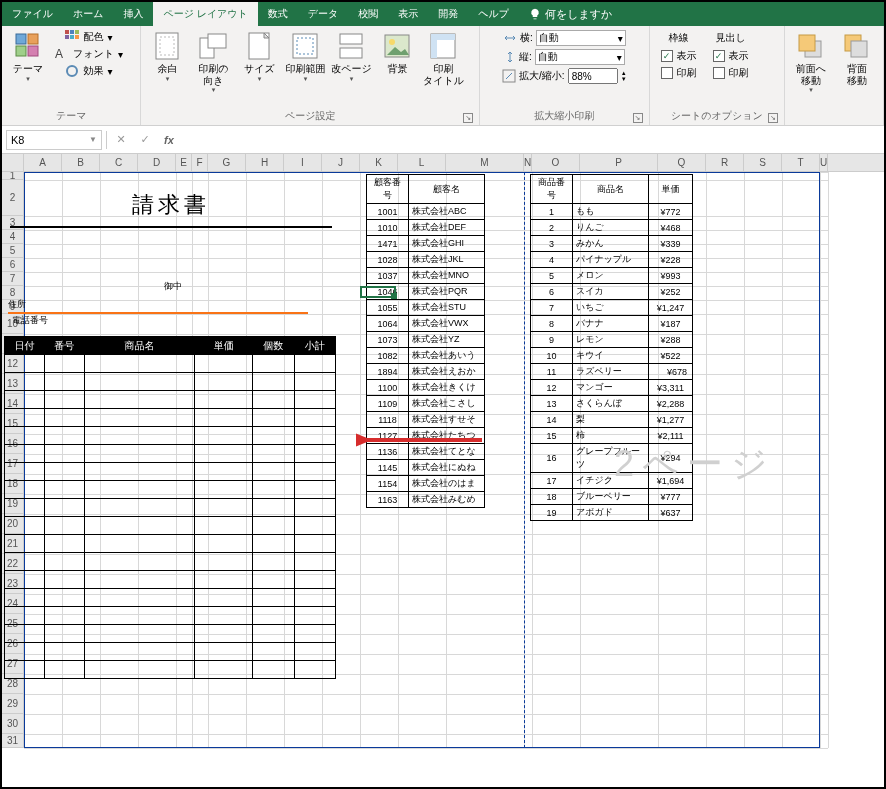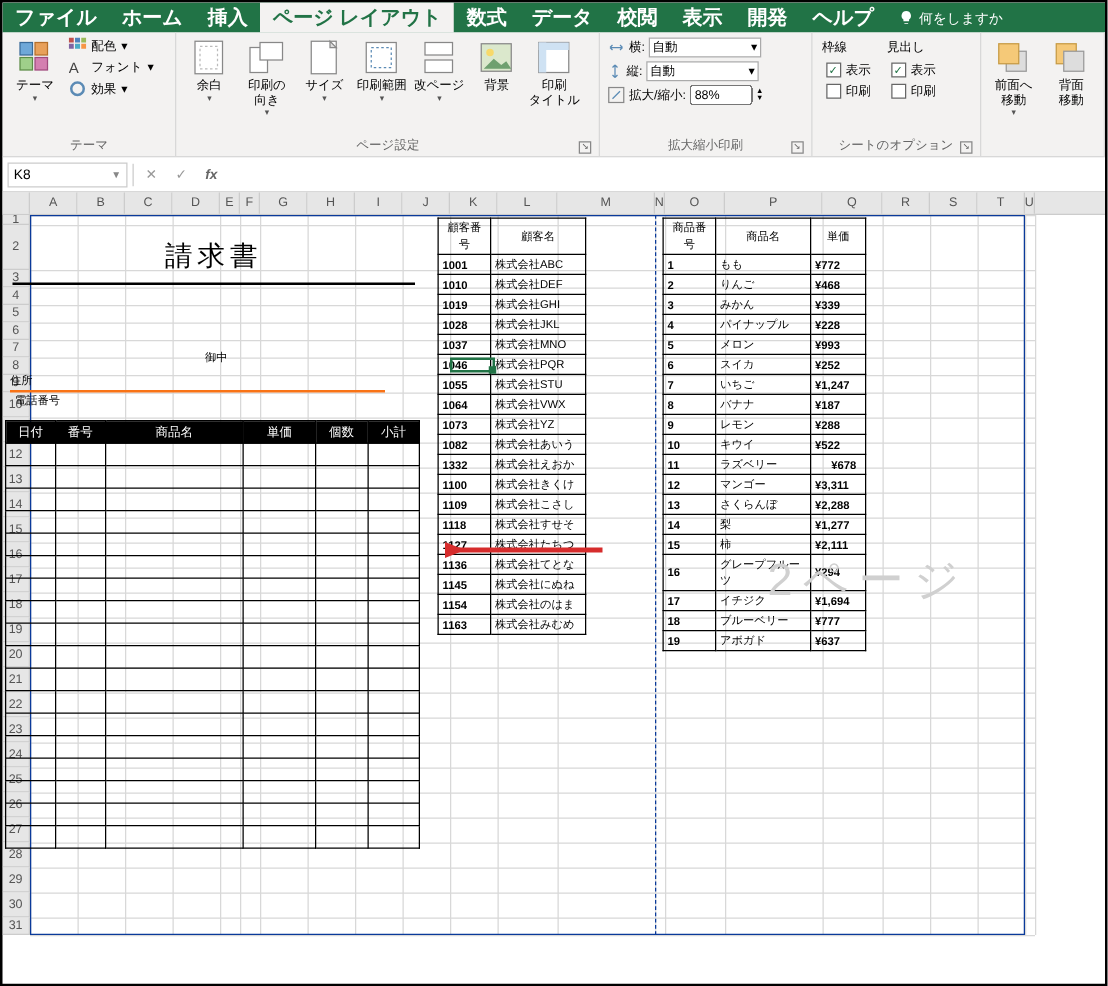--- a/index.html
+++ b/index.html
@@ -1,37 +1,37 @@
 <!DOCTYPE html>
 <html><head>
 <meta charset="utf-8">
 <style>
 * { box-sizing: border-box; margin: 0; padding: 0; }
 body { font-family: "Meiryo UI", "Yu Gothic UI", sans-serif; font-size: 11px; background: #fff; overflow: hidden; width: 886px; height: 789px; position: relative; border: 2px solid #000; }
 
 
 .menubar { background: #217346; height: 24px; display: flex; align-items: stretch; color: #fff; }
-.menutab { padding: 0 10px; display: flex; align-items: center; cursor: pointer; font-size: 16px; font-weight: bold; }
+.menutab { padding: 0 10px; display: flex; align-items: center; cursor: pointer; font-size: 10px; }
 .menutab.active { background: #f3f2f1; color: #217346; }
 .tellme { display: flex; align-items: center; gap: 4px; padding: 0 10px; color: #fff; }
 .bulb-icon { width: 12px; height: 12px; display: inline-block; }
 
 
 .ribbon { background: #f3f2f1; height: 100px; display: flex; border-bottom: 1px solid #d0d0d0; }
 .ribbon-group { border-right: 1px solid #d8d8d8; display: flex; flex-direction: column; justify-content: space-between; padding: 3px 4px 0 4px; }
 .ribbon-group-body { display: flex; align-items: flex-start; gap: 2px; flex: 1; }
 .ribbon-group-label { text-align: center; font-size: 10px; color: #666; padding: 2px 0; position: relative; }
 .dlg-launcher { position: absolute; right: 2px; bottom: 2px; width: 10px; height: 10px; border: 1px solid #888; font-size: 7px; line-height: 8px; text-align: center; color: #666; cursor: pointer; }
 
 .big-btn { display: flex; flex-direction: column; align-items: center; justify-content: flex-start; width: 44px; padding: 2px 2px; cursor: pointer; }
 .big-btn .icn { width: 30px; height: 30px; display: flex; align-items: center; justify-content: center; margin-bottom: 2px; }
 .big-btn .lbl { font-size: 10px; text-align: center; line-height: 1.15; white-space: nowrap; }
 .big-btn .drop { font-size: 7px; color: #555; }
 
-.small-stack { display: flex; flex-direction: column; gap: 1px; }
+.small-stack { display: flex; flex-direction: column; gap: 1px; align-items: center; }
 .small-btn { display: flex; align-items: center; gap: 4px; padding: 1px 3px; cursor: pointer; font-size: 10px; white-space: nowrap; }
 .small-btn .icn-s { width: 14px; height: 14px; display: inline-flex; align-items: center; justify-content: center; }
 
 .zoom-row { display: flex; align-items: center; gap: 3px; font-size: 10px; padding: 1px 2px; }
 .zoom-input { width: 50px; height: 16px; font-size: 10px; padding: 0 2px; }
 .zoom-select { width: 90px; height: 16px; font-size: 10px; padding: 0 2px; border: 1px solid #aaa; display: flex; align-items: center; justify-content: space-between; background: #fff; }
 
 .chk { width: 12px; height: 12px; border: 1px solid #666; display: inline-flex; align-items: center; justify-content: center; font-size: 9px; color: #217346; background: #fff; }
 
 
@@ -69,21 +69,21 @@
 .inv-small { font-size: 9px; position: absolute; }
 
 .inv-table { position: absolute; left: 2px; top: 190px; width: 404px; border-collapse: collapse; }
 .inv-table th { background: #000; color: #fff; font-size: 10px; font-weight: normal; border: 1px solid #000; height: 18px; }
 .inv-table td { border: 1px solid #000; height: 18px; }
 
 
 .data-tbl { position: absolute; border-collapse: collapse; font-size: 9px; }
 .data-tbl th, .data-tbl td { border: 1px solid #000; padding: 1px 3px; height: 15px; }
 .data-tbl th { font-weight: normal; text-align: center; }
-.data-tbl .num { text-align: left; font-weight: bold; }
+.data-tbl .num { text-align: center; }
 
 .arrow { position: absolute; pointer-events: none; }
 
 svg { display: block; }
 </style>
 </head>
 <body>
 
 <div class="menubar">
   <div class="menutab">ファイル</div>
@@ -641,36 +641,36 @@
           <td></td>
           <td></td>
           <td></td>
           <td></td>
           <td></td>
           <td></td>
         </tr>
       </tbody>
   </table>
 
-  <table class="data-tbl" id="cust-tbl" style="left: 348px; top: 2px;">
+  <table class="data-tbl" id="cust-tbl" style="left: 364px; top: 2px;">
       <tbody>
         <tr>
           <th style="width: 42px;">顧客番号</th>
           <th style="width: 76px;">顧客名</th>
         </tr>
         <tr>
           <td class="num" style="width: 42px;">1001</td>
           <td style="width: 76px;">株式会社ABC</td>
         </tr>
         <tr>
           <td class="num" style="width: 42px;">1010</td>
           <td style="width: 76px;">株式会社DEF</td>
         </tr>
         <tr>
-          <td class="num" style="width: 42px;">1019</td>
+          <td class="num" style="width: 42px;">1471</td>
           <td style="width: 76px;">株式会社GHI</td>
         </tr>
         <tr>
           <td class="num" style="width: 42px;">1028</td>
           <td style="width: 76px;">株式会社JKL</td>
         </tr>
         <tr>
           <td class="num" style="width: 42px;">1037</td>
           <td style="width: 76px;">株式会社MNO</td>
         </tr>
@@ -688,21 +688,21 @@
         </tr>
         <tr>
           <td class="num" style="width: 42px;">1073</td>
           <td style="width: 76px;">株式会社YZ</td>
         </tr>
         <tr>
           <td class="num" style="width: 42px;">1082</td>
           <td style="width: 76px;">株式会社あいう</td>
         </tr>
         <tr>
-          <td class="num" style="width: 42px;">1332</td>
+          <td class="num" style="width: 42px;">1894</td>
           <td style="width: 76px;">株式会社えおか</td>
         </tr>
         <tr>
           <td class="num" style="width: 42px;">1100</td>
           <td style="width: 76px;">株式会社きくけ</td>
         </tr>
         <tr>
           <td class="num" style="width: 42px;">1109</td>
           <td style="width: 76px;">株式会社こさし</td>
         </tr>

